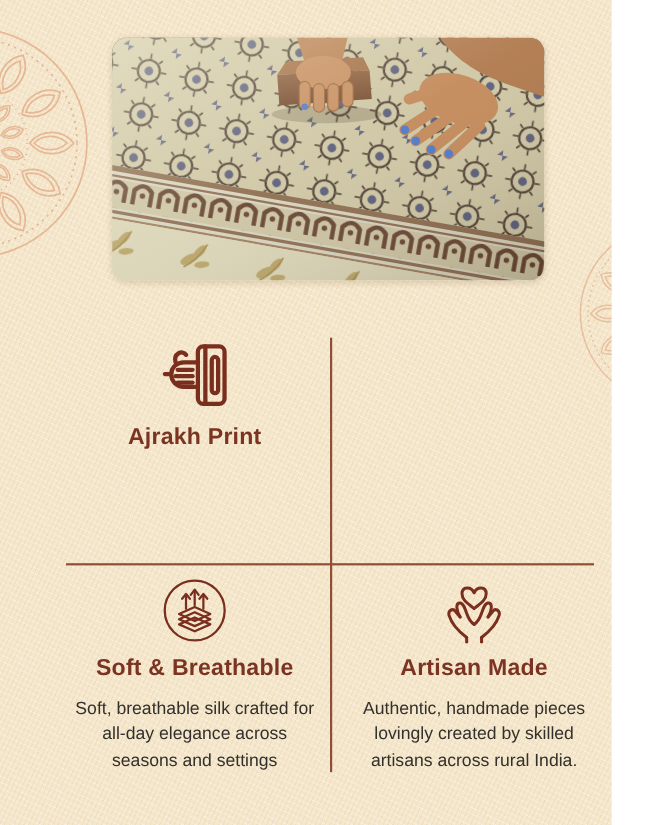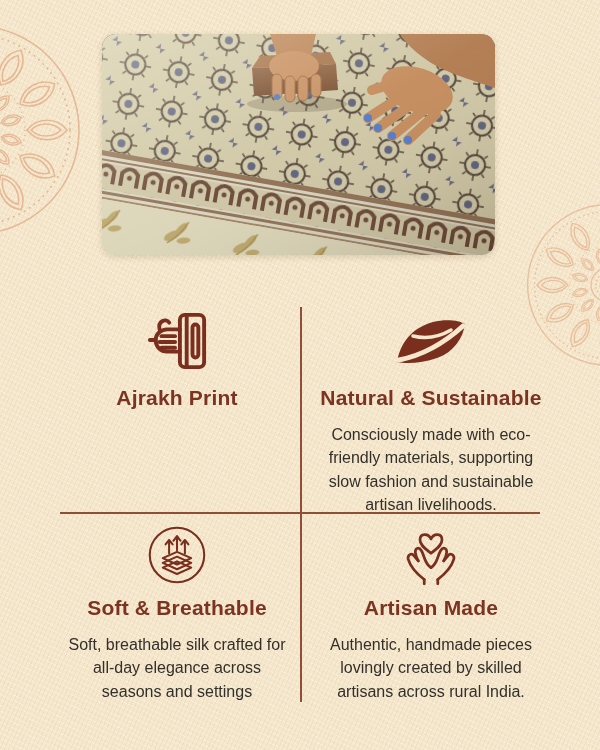--- a/index.html
+++ b/index.html
@@ -1,17 +1,17 @@
 <!DOCTYPE html>
 <html><head>
 <meta charset="utf-8">
 <style>
   html,body{margin:0;padding:0;}
   .page{
-    position:relative;width:600px;height:750px;overflow:hidden;
+    position:relative;width:556px;height:750px;overflow:hidden;
     background-color:#f5e7cb;
     background-image:
       repeating-linear-gradient(115deg, rgba(187,148,103,0.10) 0 1px, transparent 1px 4px),
       repeating-linear-gradient(25deg, rgba(255,255,255,0.28) 0 1px, transparent 1px 5px);
     font-family:"Liberation Sans", sans-serif;
   }
   .mandala{position:absolute;pointer-events:none;}
   .mandala-left{left:-140px;top:15px;width:230px;height:230px;opacity:.6;}
   .mandala-right{left:523px;top:200px;width:170px;height:170px;opacity:.5;}
   .hero{
@@ -220,31 +220,20 @@
           <line x1="14" y1="33" x2="30" y2="33"></line>
           <line x1="16" y1="39" x2="30" y2="39"></line>
           <path d="M14,20 C12,12 20,8 24,13"></path>
           <line x1="10" y1="31" x2="4" y2="31"></line>
         </g>
       </svg>
     </div>
     <div class="feature-title">Ajrakh Print</div>
   </div>
 
-  <div class="cell cell-tr">
-    <div class="icon-box">
-      <svg width="76" height="50" viewBox="0 0 76 50">
-        <path d="M4,46 C7,28 18,12 40,6 C52,3 66,4 72,8 C70,22 61,36 44,42 C30,47 14,48 4,46 Z" fill="#7a2e1d"></path>
-        <path d="M6,44 C26,40 48,30 70,10" stroke="#f5e7cb" stroke-width="5" fill="none" stroke-linecap="round"></path>
-        <path d="M20,20 C32,23 46,21 58,14" stroke="#f5e7cb" stroke-width="3.5" fill="none" stroke-linecap="round"></path>
-      </svg>
-    </div>
-    <div class="feature-title">Natural &amp; Sustainable</div>
-    <div class="feature-desc">Consciously made with eco-friendly materials, supporting slow fashion and sustainable artisan livelihoods.</div>
-  </div>
 
   <div class="cell cell-bl">
     <div class="icon-box icon-box-sm">
       <svg width="60" height="60" viewBox="0 0 76 76">
         <g class="ic" stroke-width="2.6">
           <circle cx="38" cy="38" r="34.5"></circle>
           <path d="M20,42 L38,34 L56,42 L38,50 Z"></path>
           <path d="M20,48 L38,40 L56,48 L38,56 Z"></path>
           <path d="M20,54 L38,46 L56,54 L38,62 Z"></path>
           <line x1="28" y1="36" x2="28" y2="20"></line>

